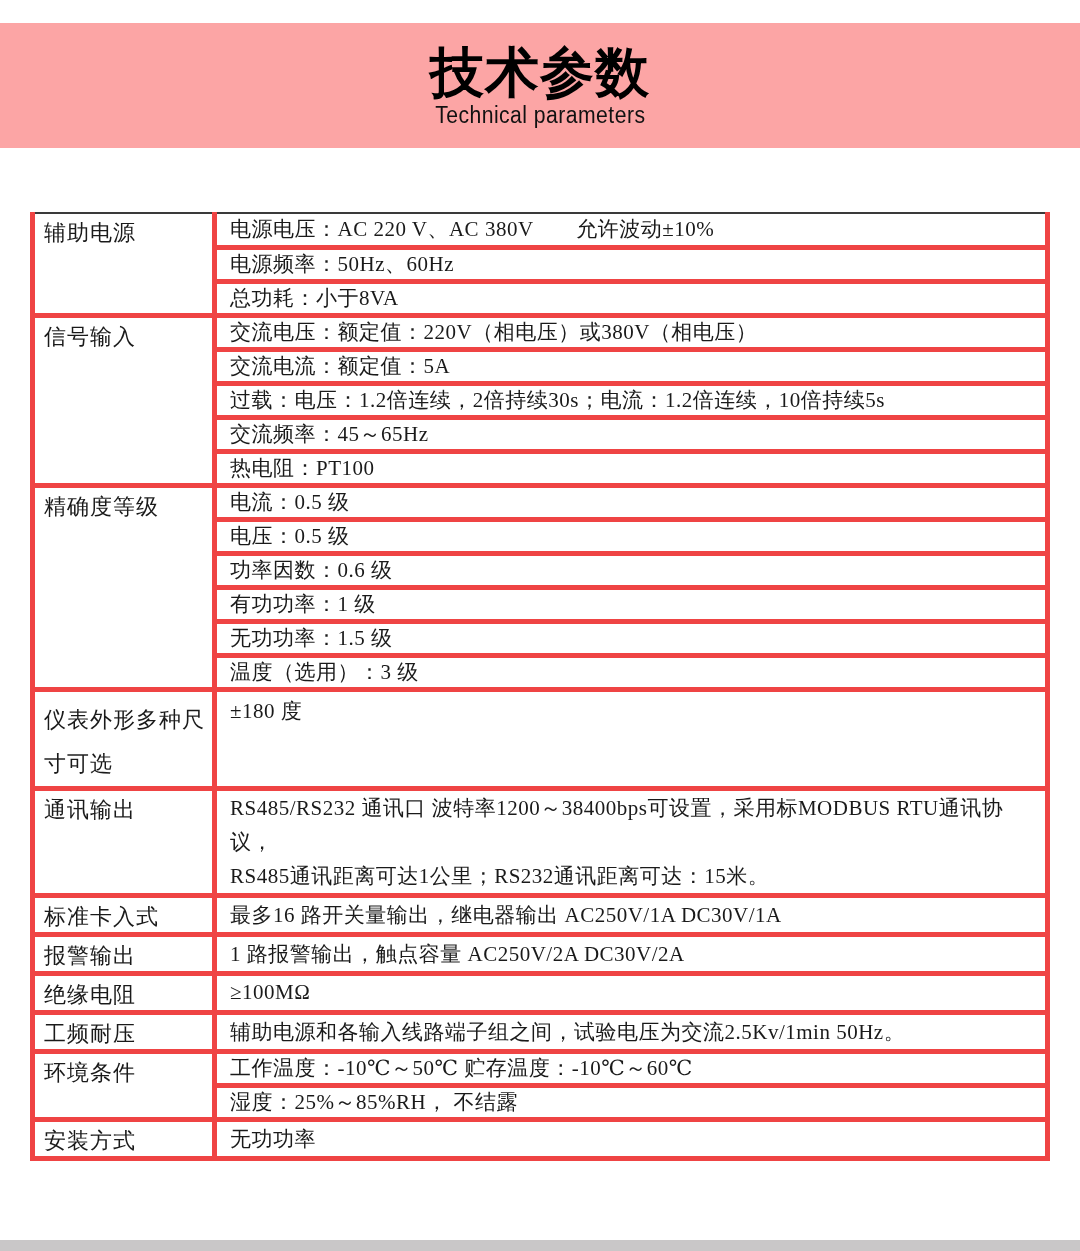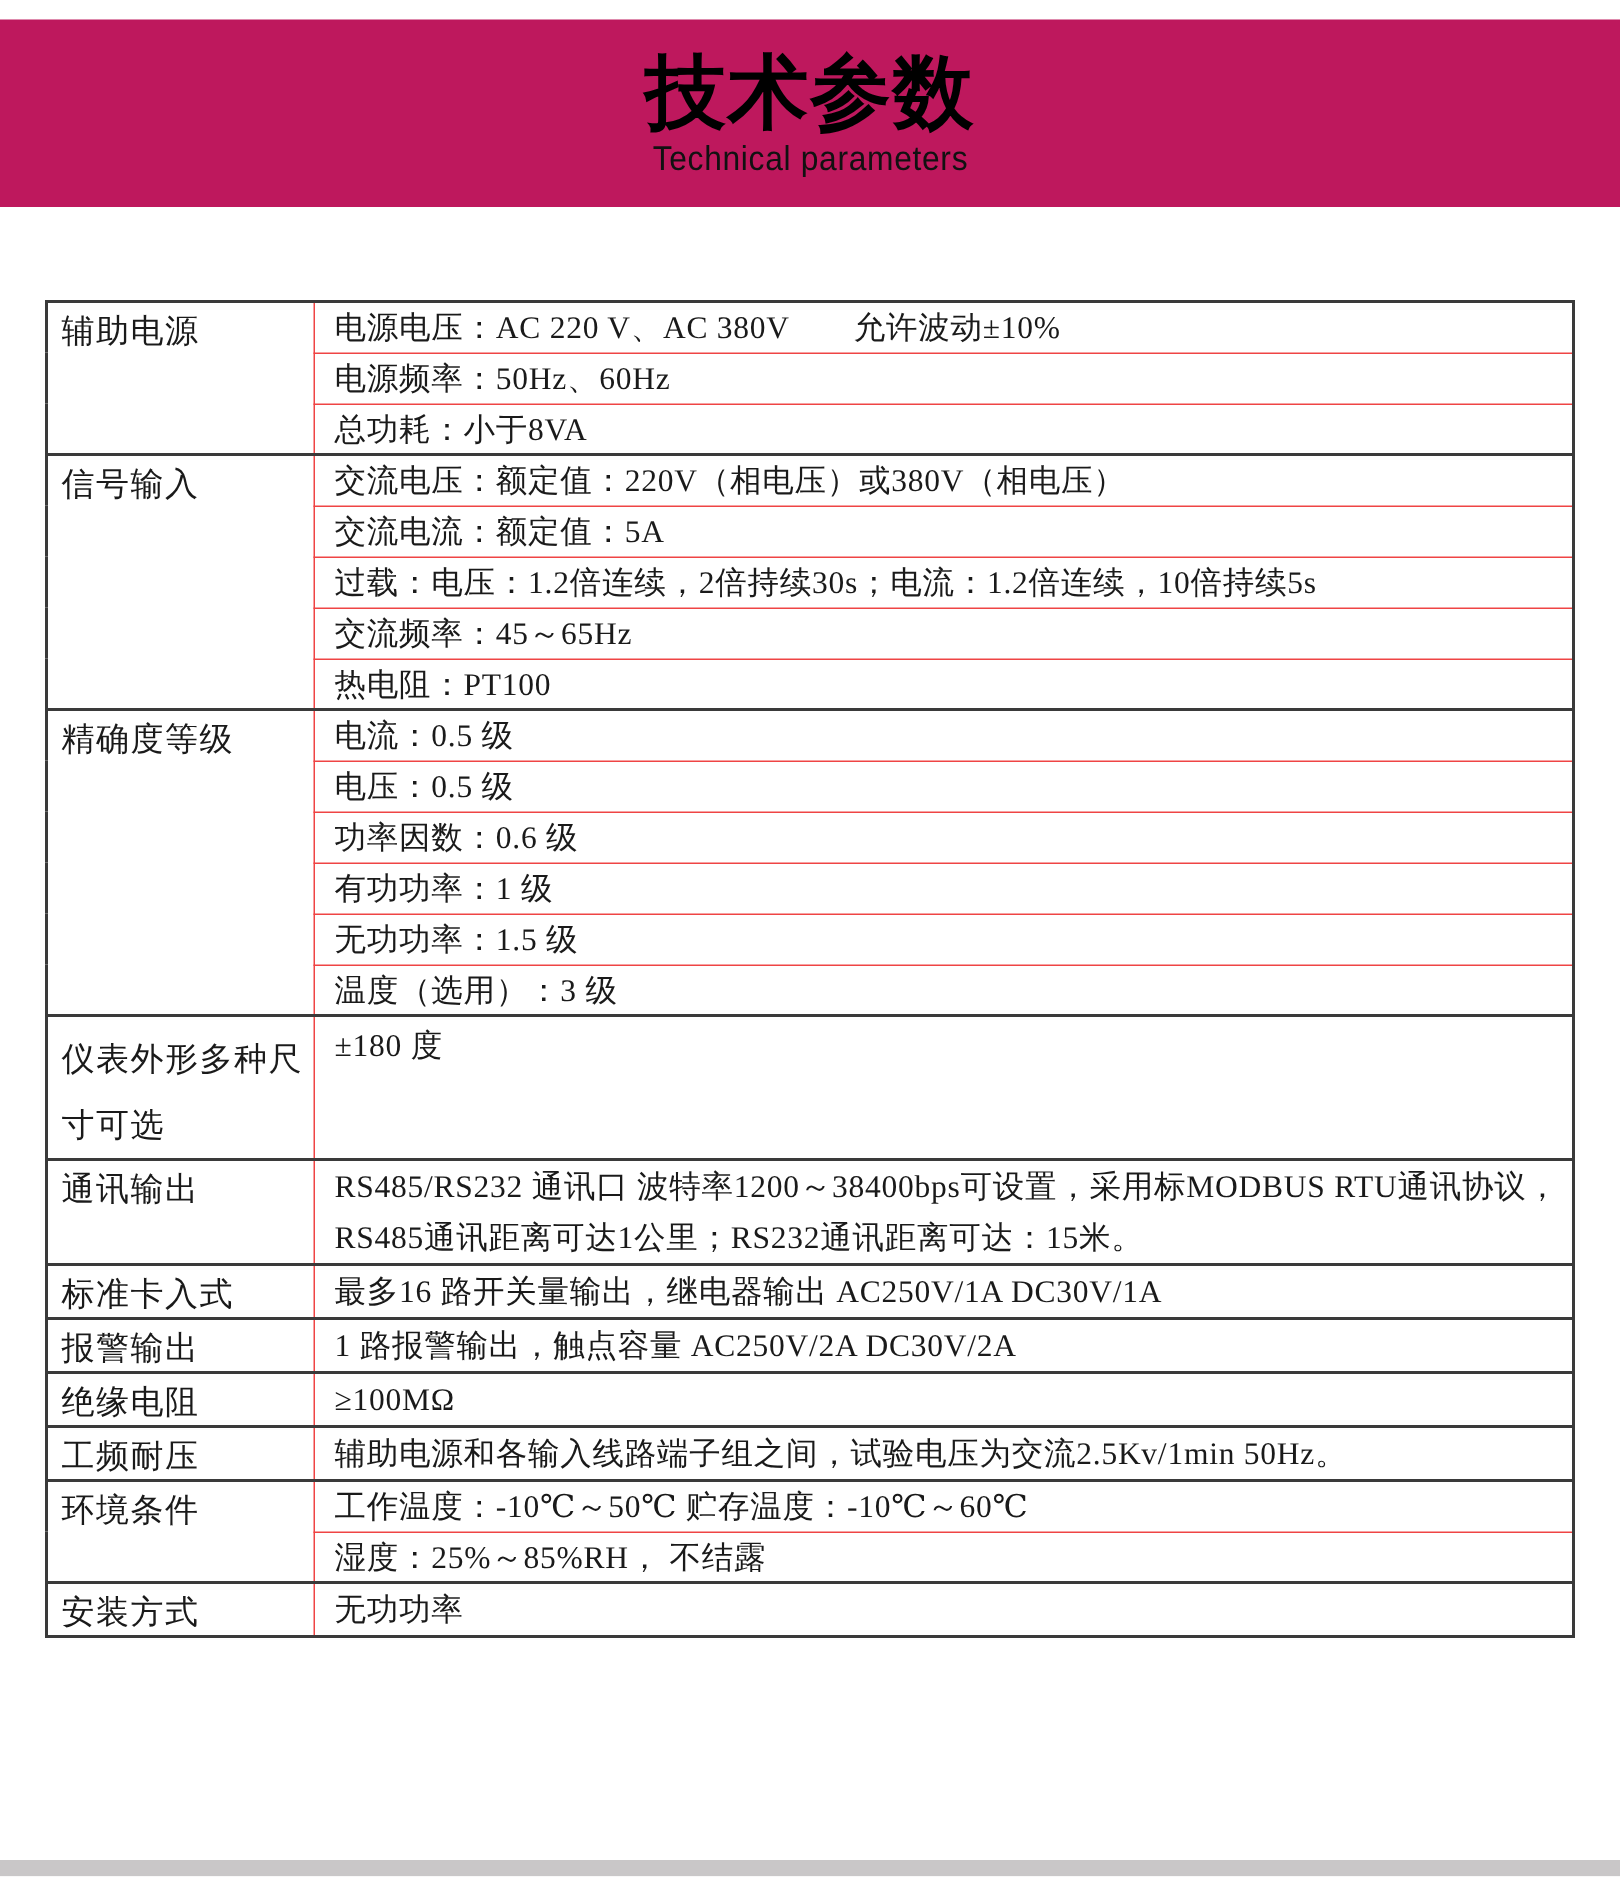--- a/index.html
+++ b/index.html
@@ -8,23 +8,23 @@
     width:1080px;
     height:1251px;
     background:#ffffff;
     overflow:hidden;
     font-family:"Liberation Serif","DejaVu Serif",serif;
     color:#1a1a1a;
   }
   
   .banner {
     position:absolute;
-    left:0; top:13px;
+    left:0; top:23px;
     width:1080px; height:125px;
-    background:#be185d;
+    background:#fca5a5;
     display:flex; flex-direction:column;
     align-items:center; justify-content:center;
   }
   .banner-title {
     font-family:"Liberation Sans","DejaVu Sans",sans-serif;
     font-weight:bold;
     font-size:54px;
     line-height:58px;
     color:#000000;
     letter-spacing:1px;
@@ -39,23 +39,23 @@
   }
   
   table.spec {
     position:absolute;
     left:30px; top:200px;
     width:1020px;
     border-collapse:collapse;
     table-layout:fixed;
   }
   table.spec, table.spec td {
-    border:1px solid #ef4444;
-  }
-  table.spec { border:2px solid #3a3a3a; }
+    border:5px solid #ef4444;
+  }
+  table.spec { border:2px solid #3a3a3a;margin-top:12px; }
   td.lbl {
     width:164px;
     vertical-align:top;
     padding:4px 4px 0 9px;
     font-size:22px;
     line-height:30px;
     letter-spacing:1px;
   }
   td.val {
     vertical-align:middle;

